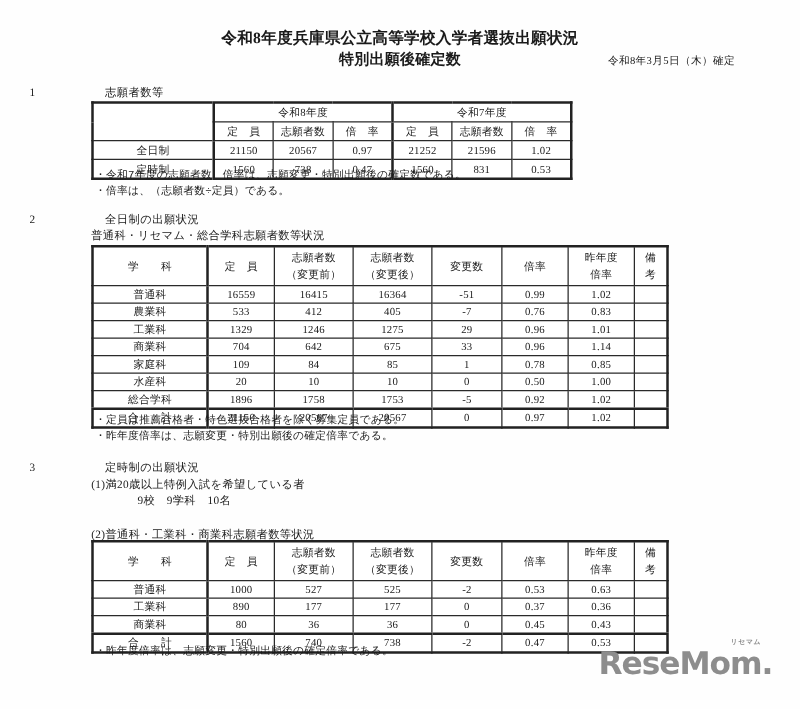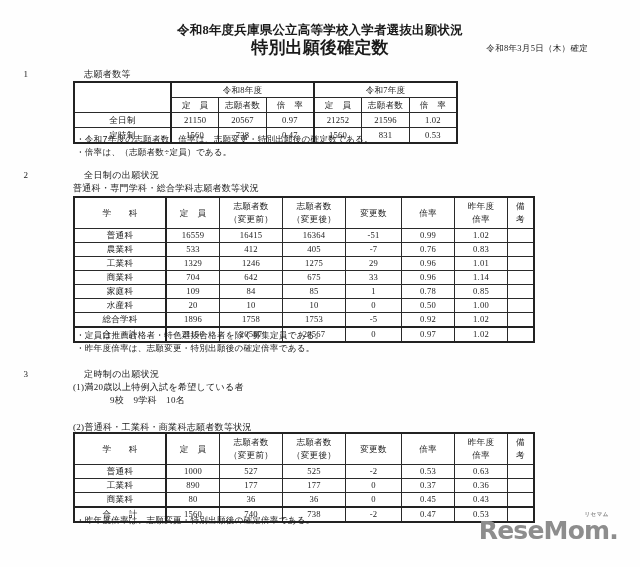--- a/index.html
+++ b/index.html
@@ -27,21 +27,21 @@
     text-align: center;
     padding-top: 22px;
   }
   .doc-title-1 {
     font-size: 12.5px;
     letter-spacing: 0.2px;
     line-height: 17px;
     font-weight: 600;
   }
   .doc-title-2 {
-    font-size: 17px;
+    font-size: 12px;
     letter-spacing: 0.2px;
     line-height: 17px;
     font-weight: 600;
   }
   .doc-date {
     position: absolute;
     top: 43px;
     right: 52px;
     font-size: 8.5px;
     letter-spacing: 0.3px;
@@ -221,21 +221,21 @@
   <div class="section" style="top:134px;">
     <div class="note">・令和7年度の志願者数、倍率は、志願変更・特別出願後の確定数である。</div>
     <div class="note">・倍率は、（志願者数÷定員）である。</div>
   </div>
 
   <div class="section" style="top:169px;">
     <div class="sec-head">
       <span class="sec-num">2</span>
       <span class="sec-title">全日制の出願状況</span>
     </div>
-    <div class="sub-head">普通科・専門学科・総合学科志願者数等状況</div>
+    <div class="sub-head">普通科・リセマム・総合学科志願者数等状況</div>
   </div>
 
   <table class="grid" id="table2">
     <tbody>
       <tr class="hdr">
         <td style="width:90px;" class="thickright">学　　科</td>
         <td style="width:52px;">定　員</td>
         <td style="width:62px;" class="hdr2">
           <div>志願者数</div>
           <div>（変更前）</div>

